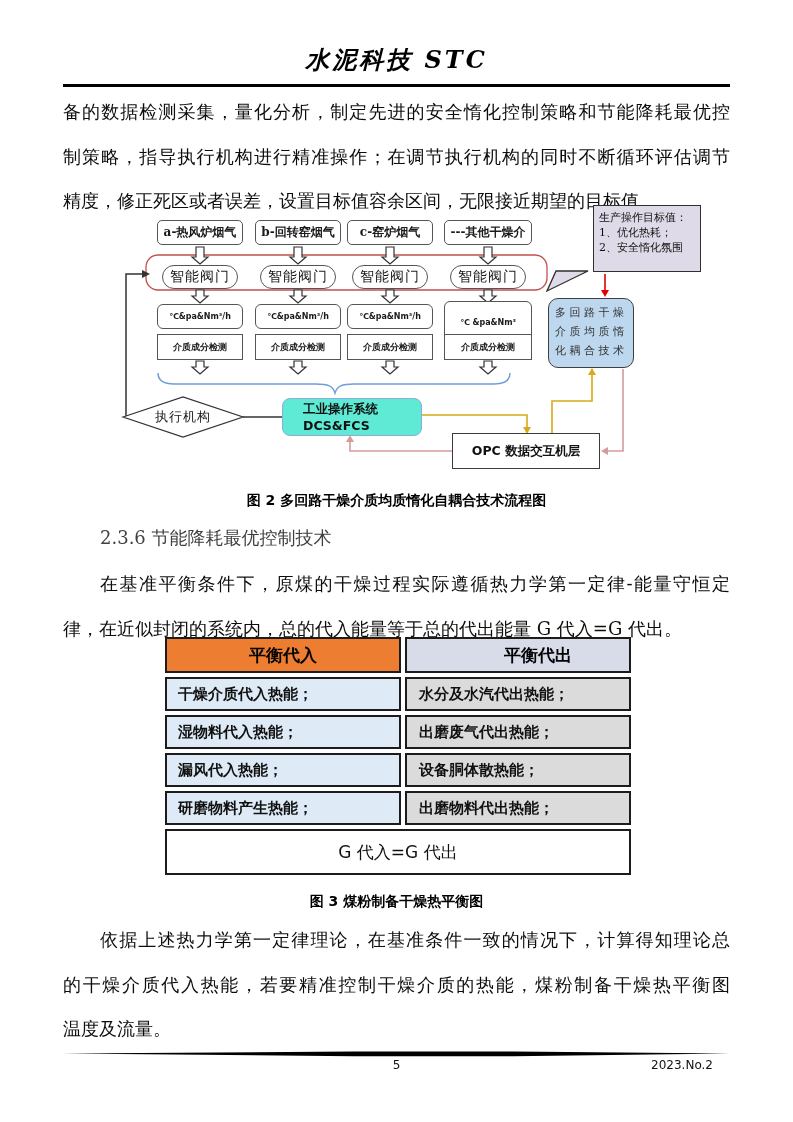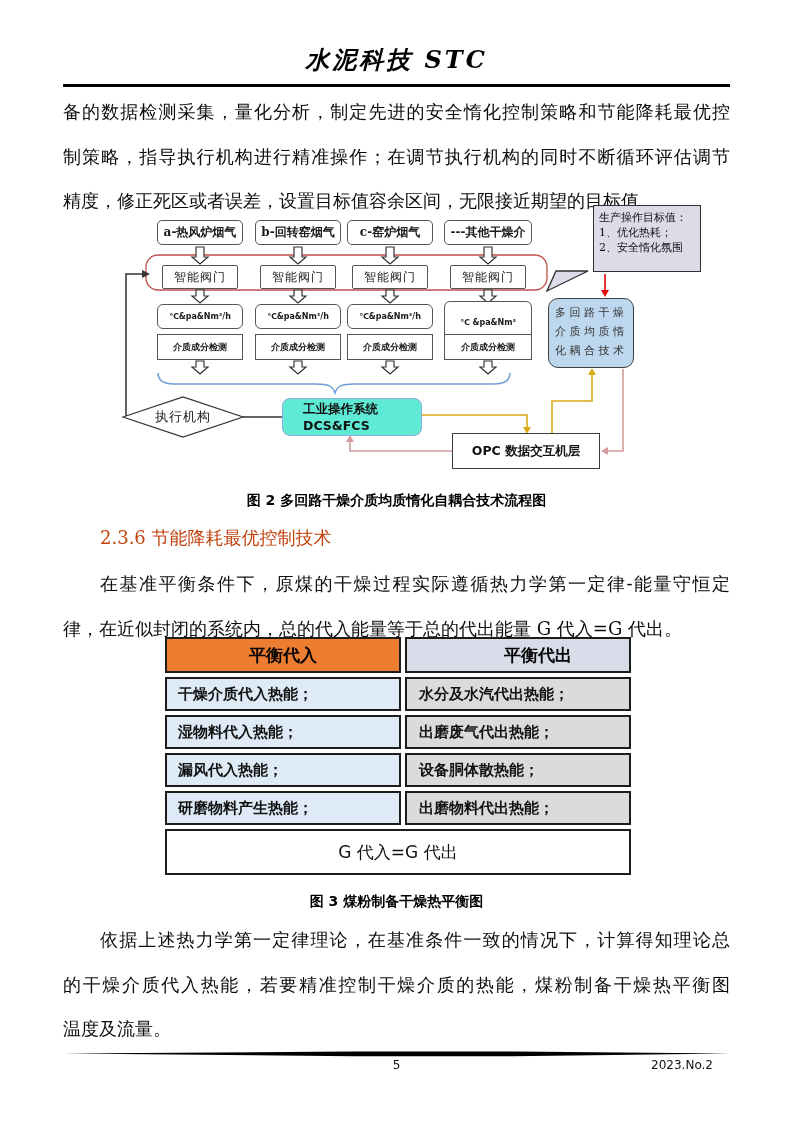--- a/index.html
+++ b/index.html
@@ -14,34 +14,34 @@
     position:absolute; top:44px; left:63px; width:667px; text-align:center;
     font-family:"DejaVu Serif","Liberation Serif",serif;
     font-style:italic; font-weight:bold; font-size:24px; letter-spacing:3px; color:#000;
   }
   .header-rule { position:absolute; top:84px; left:63px; width:667px; height:2.5px; background:#000; }
   
   .para { position:absolute; left:63px; width:667px; font-size:18px; line-height:44.5px; color:#0d0d0d; }
   .pline { width:100%; }
   .just { text-align:justify; text-align-last:justify; }
   .indent { text-indent:37px; }
-  .section-heading { position:absolute; left:100px; top:526px; font-size:18px; color:#c2410c; }
+  .section-heading { position:absolute; left:100px; top:526px; font-size:18px; color:#404040; }
   .caption {
     position:absolute; left:63px; width:667px; text-align:center;
     font-family:"DejaVu Sans","Liberation Sans",sans-serif; font-weight:bold; font-size:14px; color:#000;
   }
   
   .fc { position:absolute; left:120px; top:203px; width:548px; height:272px; }
   .fc svg.wires { position:absolute; left:0; top:0; }
   .fc-box {
     position:absolute; display:flex; align-items:center; justify-content:center;
     background:#fff; border:1.5px solid #555; text-align:center; color:#1a1a1a;
   }
   .fc-top    { border-radius:5px; font-weight:bold; font-size:12px; }
-  .fc-valve  { border-radius:2px; font-size:12px; letter-spacing:1px; }
+  .fc-valve  { border-radius:12px; font-size:14px; letter-spacing:1px; }
   .fc-sensor { border-radius:6px; font-family:"DejaVu Sans","Liberation Sans",sans-serif; font-weight:bold; font-size:8px; }
   .fc-detect { border-radius:0; font-family:"DejaVu Sans","Liberation Sans",sans-serif; font-weight:bold; font-size:9px; }
   .fc-callout {
     position:absolute; left:425px; top:2px; width:108px; height:67px;
     background:#dedae8; border:1.5px solid #2f2f2f; padding:4px 5px;
     font-size:11px; line-height:15px; color:#111;margin-left:48px;
   }
   .fc-tech {
     position:absolute; left:428px; top:95px; width:86px; height:70px;
     background:#bdd7ee; border:1.5px solid #3f3f3f; border-radius:10px;

